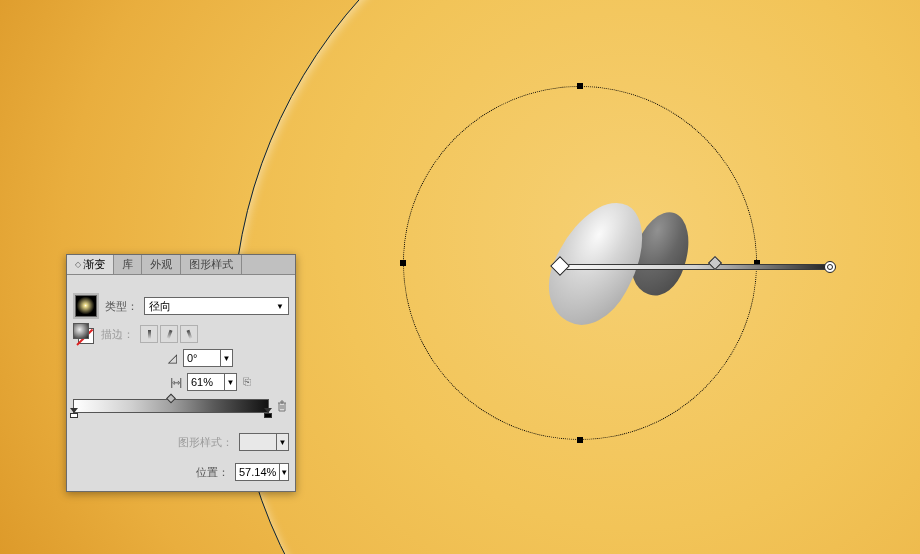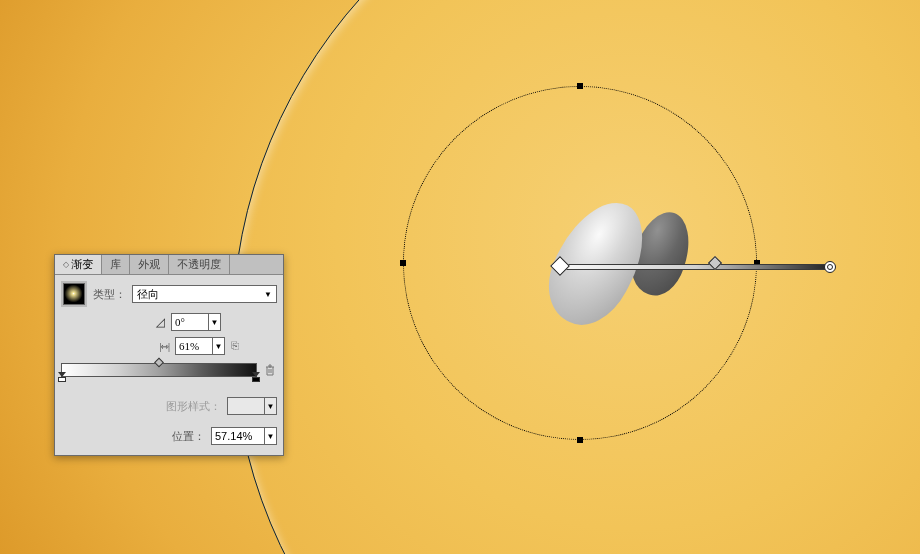--- a/index.html
+++ b/index.html
@@ -61,29 +61,29 @@
     background:#fff; border:1px solid #222;
   }
   .grad-end::after{ content:""; position:absolute; inset:2px; border-radius:50%; border:1px solid #222; }
   .grad-stop {
     position:absolute; left:57.14%; top:-3px; width:10px; height:10px; background:#c9c9c9;
     border:1px solid #222; transform:translateX(-50%) rotate(45deg);
   }
 
   
   .panel {
-    position:absolute; left:54px; top:254px; width:230px;
+    position:absolute; left:66px; top:254px; width:230px;
     background:#dcdcdc; border:1px solid #6b6b6b;
     box-shadow: 0 2px 8px rgba(0,0,0,0.35);
   }
   .tabs { display:flex; height:20px; background:#c0c0c0; border-bottom:1px solid #888;}
   .tab { padding:2px 8px; border-right:1px solid #8a8a8a; color:#444; cursor:pointer; display:flex; align-items:center;}
   .tab.sel { background:#dcdcdc; color:#000; }
   .tab.first::before { content:"◇"; font-size:8px; margin-right:2px; color:#666;}
-  .p-body { padding:4px 6px 6px;font-family:Liberation Serif, serif; }
+  .p-body { padding:16px 6px 6px; }
   .row { display:flex; align-items:center; height:22px; gap:6px; margin-bottom:2px;}
   .grad-thumb {
     width:26px; height:26px; border:2px solid #bbb; background: radial-gradient(circle at 48% 48%, #fff 0%, #f0e090 8%, #000 55%, #000 100%);
     box-shadow: inset 0 0 0 1px #666;
   }
   .lbl { color:#555; }
   .lbl.dis { color:#9a9a9a;}
   .select {
     flex:1; height:18px; background:#fff; border:1px solid #666; display:flex; align-items:center;
     padding:0 4px; justify-content:space-between;
@@ -122,21 +122,21 @@
   .gs-left { position:absolute; bottom:-6px; left:-4px; width:8px; height:10px;}
   .gs-right { position:absolute; bottom:-6px; right:-4px; width:8px; height:10px;}
   .gs-stop .cap{ width:8px; height:5px; border:1px solid #333;}
   .gs-stop .pt{ width:0;height:0;border-left:4px solid transparent;border-right:4px solid transparent;border-bottom:5px solid #333; transform:rotate(180deg);}
   .gs-left .cap{background:#fff;}
   .gs-right .cap{background:#000;}
   .trash { width:14px; color:#6a6a6a; cursor:pointer; display:flex; justify-content:center;}
   .trash svg{ width:12px; height:13px;}
   .btm { padding:10px 6px 6px; display:flex; flex-direction:column; gap:6px;}
   .btm .row{ justify-content:flex-end;}
-  .num-box.wide{ width:66px;}
+  .num-box.wide{ width:54px;}
 </style>
 </head>
 <body>
 
 <div class="canvas-bg"></div>
 <div class="big-arc"></div>
 
 <div class="sel-circle"></div>
 <div class="sel-handle sh-top"></div>
 <div class="sel-handle sh-bottom"></div>
@@ -153,33 +153,51 @@
   <div class="grad-start"></div>
   <div class="grad-stop"></div>
   <div class="grad-end"></div>
 </div>
 
 <div class="panel">
   <div class="tabs">
     <div class="tab sel first">渐变</div>
     <div class="tab">库</div>
     <div class="tab">外观</div>
-    <div class="tab">不透明度</div>
+    <div class="tab">图形样式</div>
   </div>
 
   <div class="p-body">
     <div class="row" style="height:30px">
       <div class="grad-thumb"></div>
       <span class="lbl">类型：</span>
       <div class="select">
         <span>径向</span>
         <span class="sel-arrow">▼</span>
       </div>
     </div>
 
+    <div class="row">
+      <div class="stroke-sw">
+        <div class="sw back"></div>
+        <div class="sw front"></div>
+      </div>
+      <span class="lbl dis">描边：</span>
+      <div class="iconrow">
+        <div class="ibtn">
+            <div class="bar"></div>
+          </div>
+        <div class="ibtn">
+            <div class="bar" style="transform:rotate(20deg)"></div>
+          </div>
+        <div class="ibtn">
+            <div class="bar" style="transform:rotate(-20deg)"></div>
+          </div>
+      </div>
+    </div>
 
     <div class="row">
       <span class="spacer"></span>
       <span class="angle-ic"></span>
       <div class="num-box">
         <span>0°</span>
         <div class="dd">▼</div>
       </div>
       <span style="width:50px"></span>
     </div>

